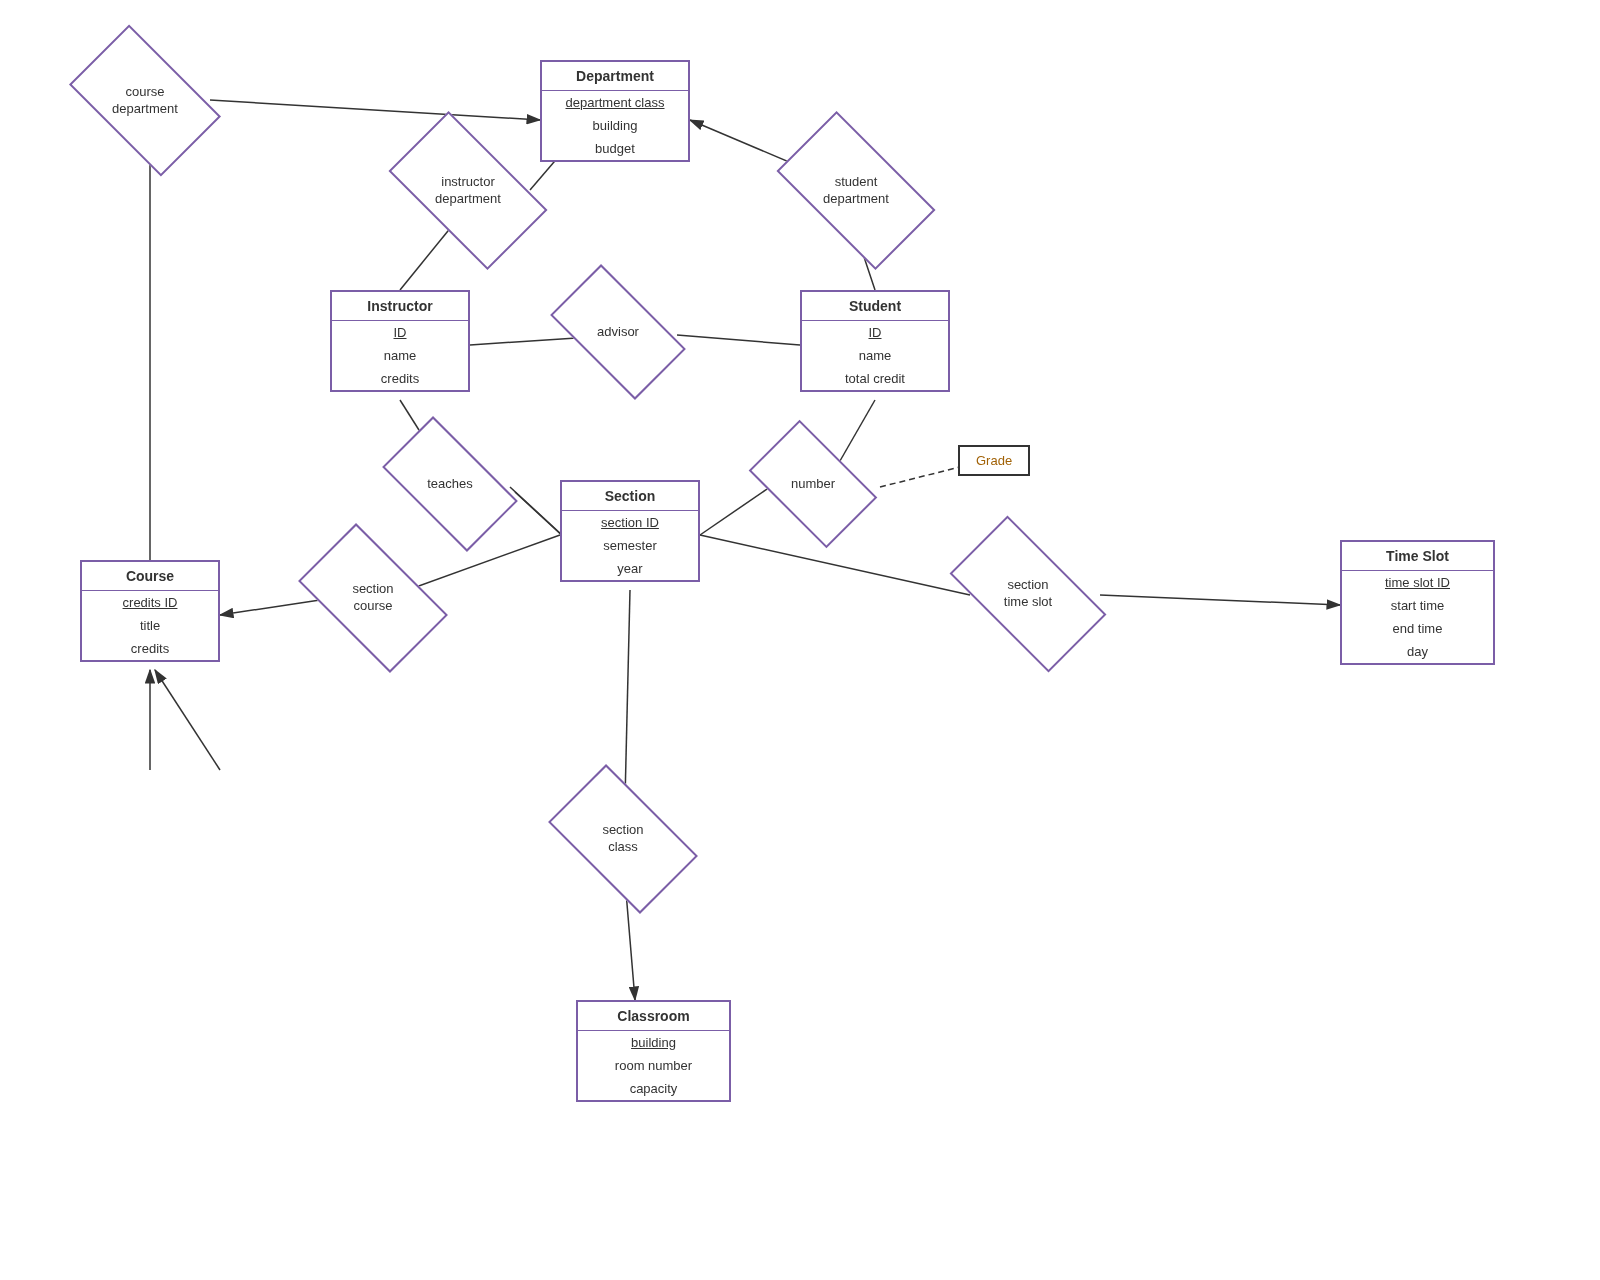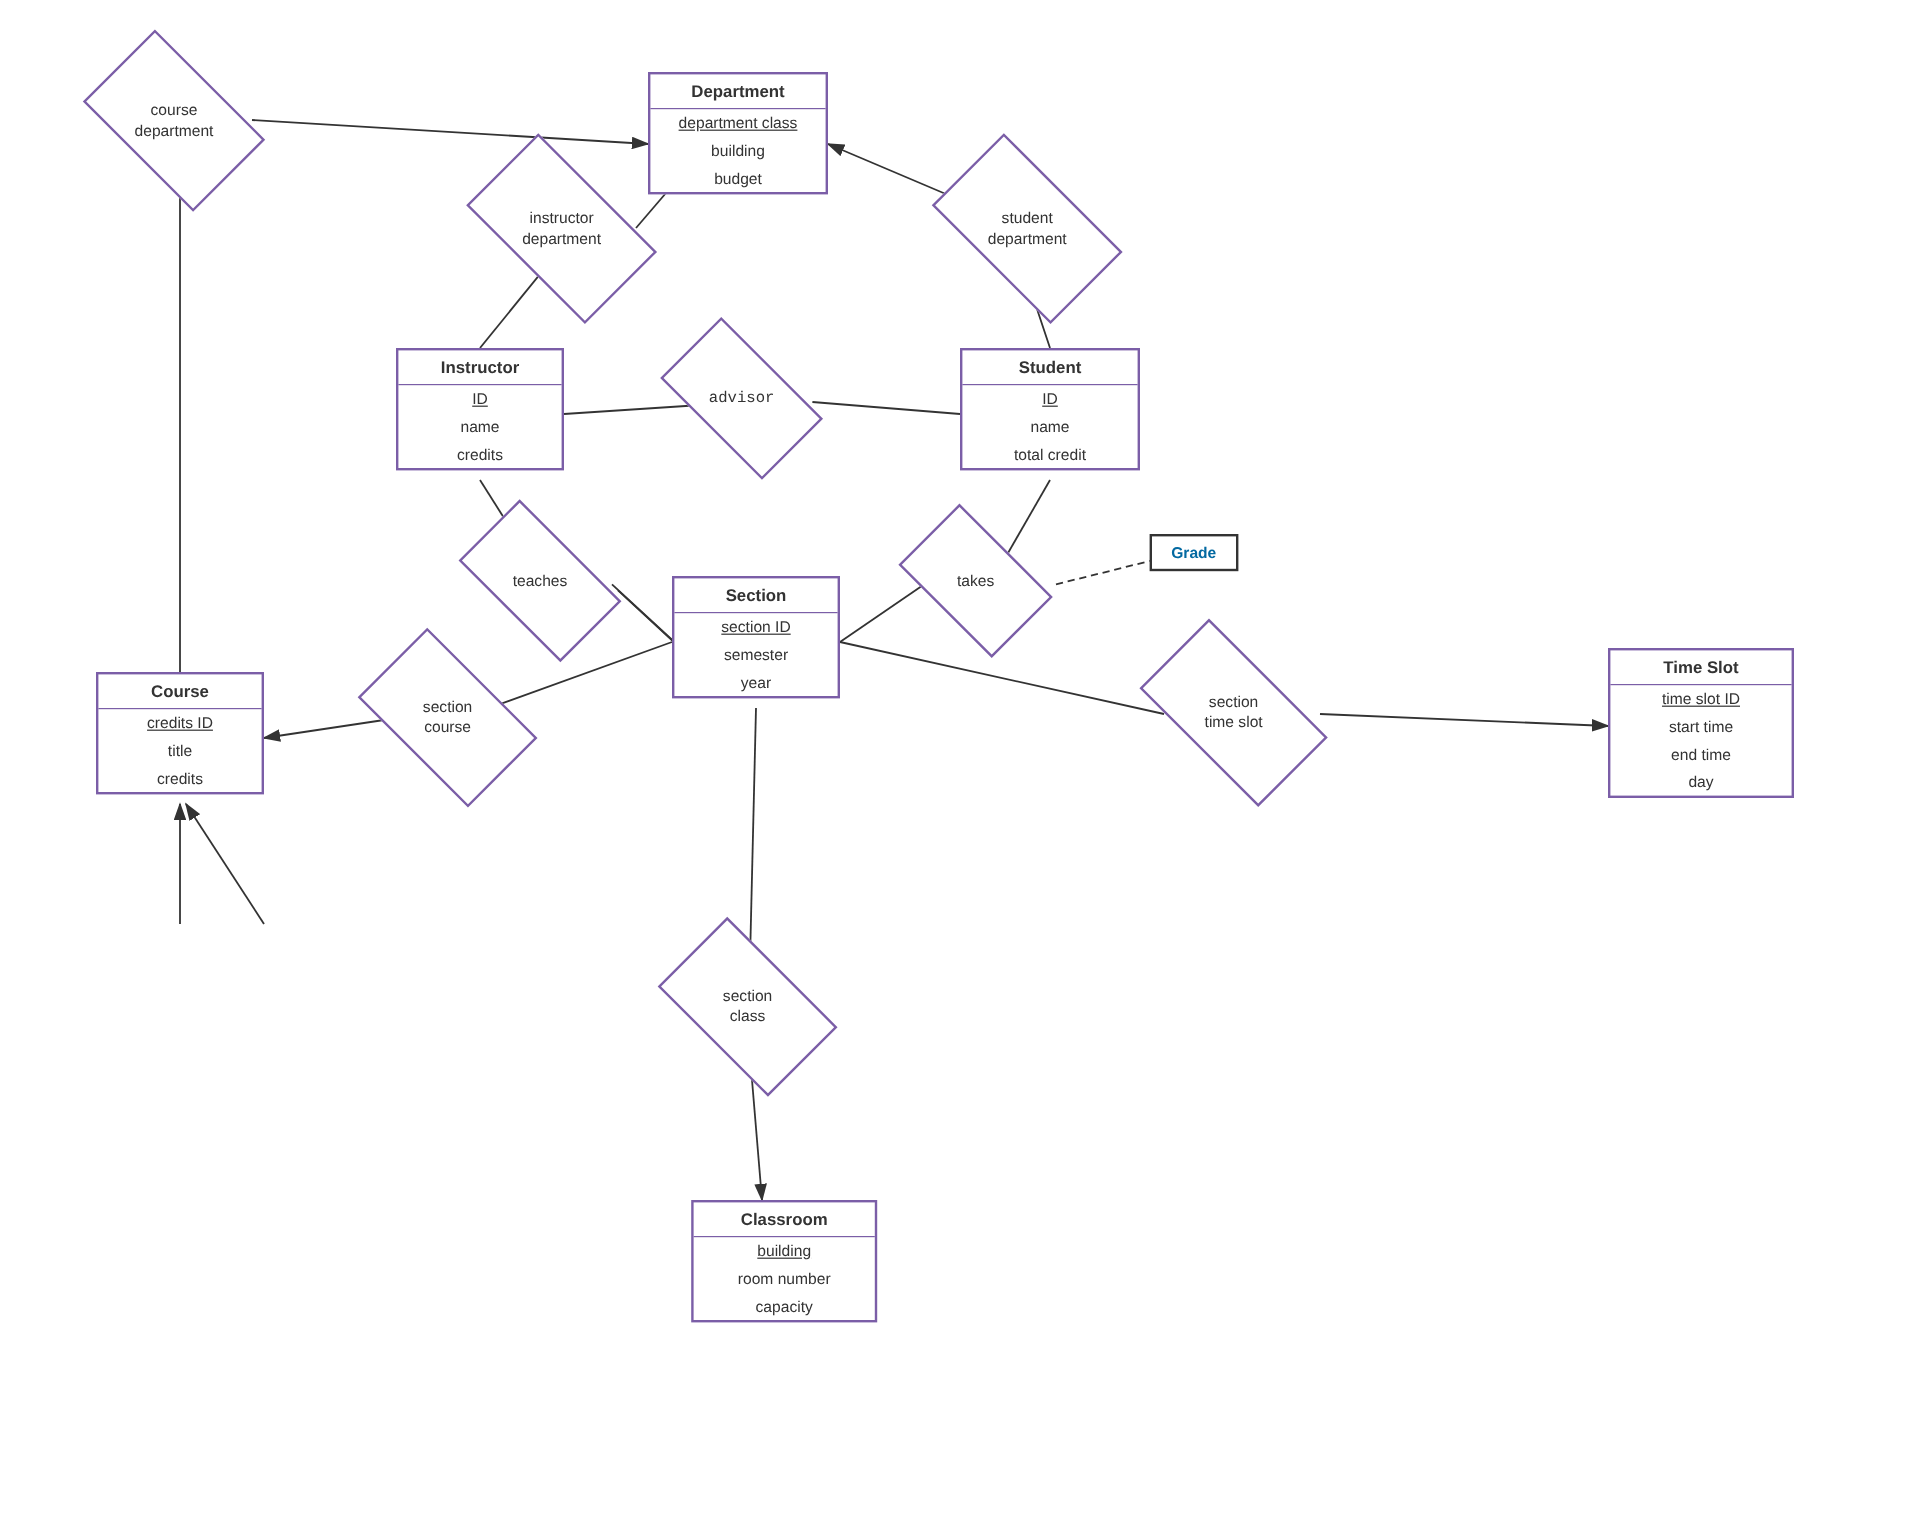--- a/index.html
+++ b/index.html
@@ -73,22 +73,22 @@
       font-size: 13px;
       color: #333;
       line-height: 1.3;
     }
     .grade-box {
       position: absolute;
       border: 2px solid #333;
       background: #fff;
       padding: 6px 16px;
       font-size: 13px;
-      color: #0369a1;
-      font-weight: bold;
+      color: #a16207;
+      font-weight: normal;
     }
   </style>
 </head>
 <body>
 
 <div id="diagram">
   <svg id="lines">
 
     <defs>
       <marker id="arrow" markerWidth="10" markerHeight="7" refX="9" refY="3.5" orient="auto">
@@ -207,38 +207,38 @@
     </div>
   </div>
 
   <div class="diamond" style="left:786px; top:148px; width:140px; height:85px;">
     <div class="diamond-inner">
       <div class="diamond-shape"></div>
       <div class="diamond-text">student<br>department</div>
     </div>
   </div>
 
-  <div class="diamond" style="left:558px; top:296px; width:120px; height:72px;font-family:Liberation Mono, monospace;">
+  <div class="diamond" style="left:558px; top:296px; width:120px; height:72px;">
     <div class="diamond-inner">
       <div class="diamond-shape"></div>
       <div class="diamond-text">advisor</div>
     </div>
   </div>
 
   <div class="diamond" style="left:390px; top:448px; width:120px; height:72px;justify-content:flex-end;">
     <div class="diamond-inner">
       <div class="diamond-shape"></div>
       <div class="diamond-text">teaches</div>
     </div>
   </div>
 
   <div class="diamond" style="left:758px; top:448px; width:110px; height:72px;">
     <div class="diamond-inner">
       <div class="diamond-shape"></div>
-      <div class="diamond-text">takes</div>
+      <div class="diamond-text">number</div>
     </div>
   </div>
 
   <div class="grade-box" style="left:958px; top:445px;">
     <span>Grade</span>
   </div>
 
   <div class="diamond" style="left:308px; top:557px; width:130px; height:82px;">
     <div class="diamond-inner">
       <div class="diamond-shape"></div>

